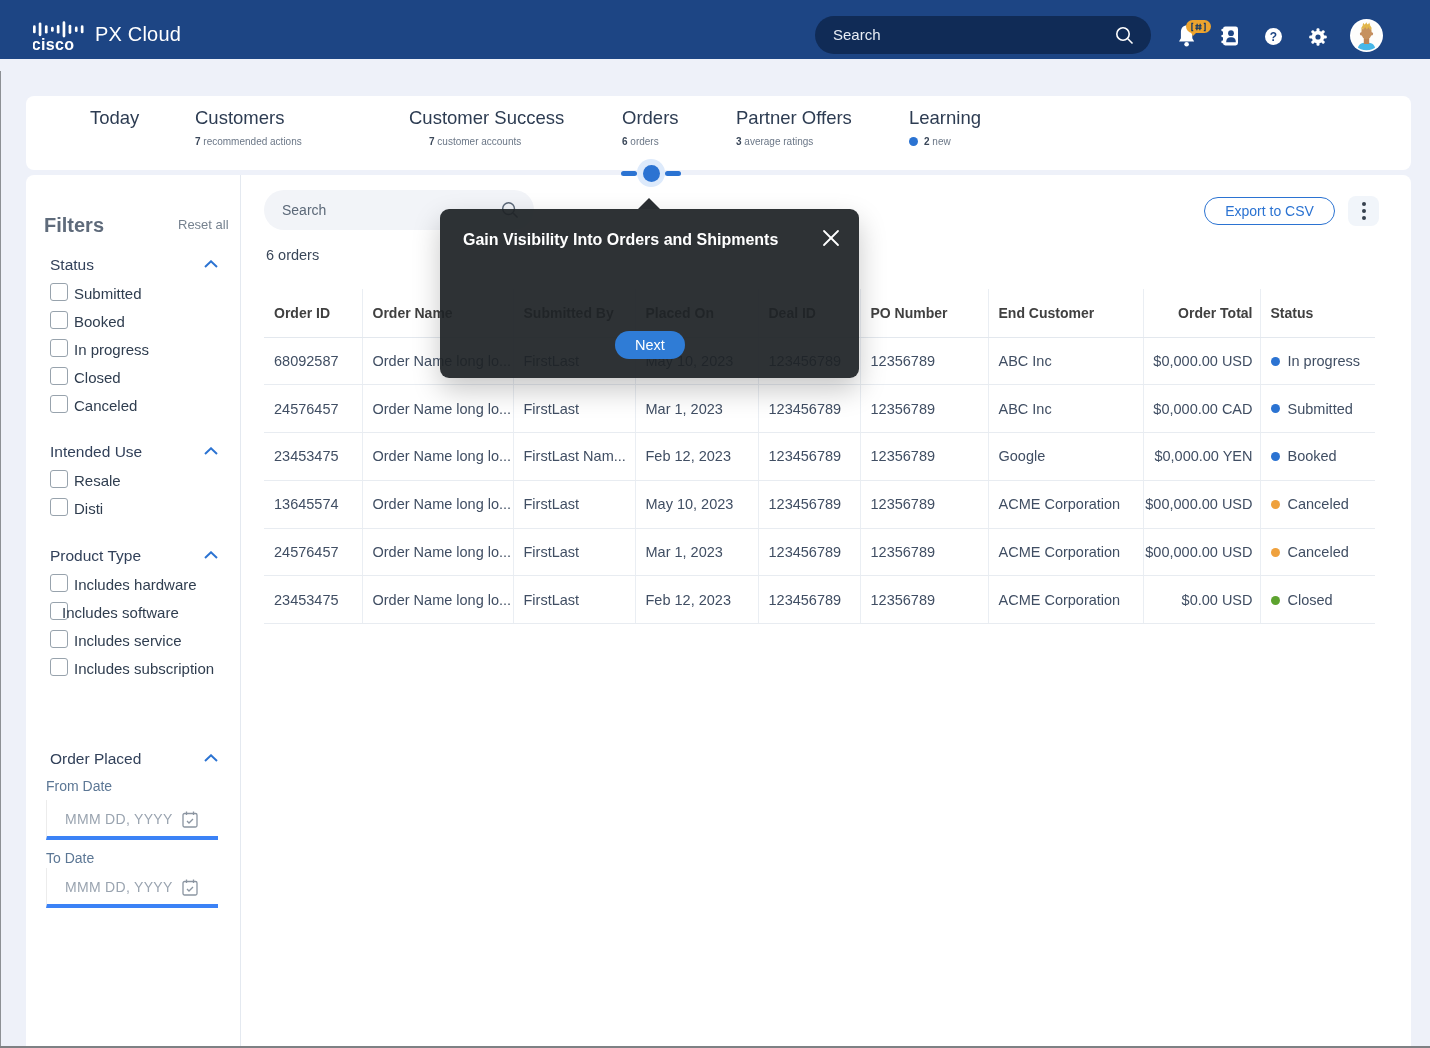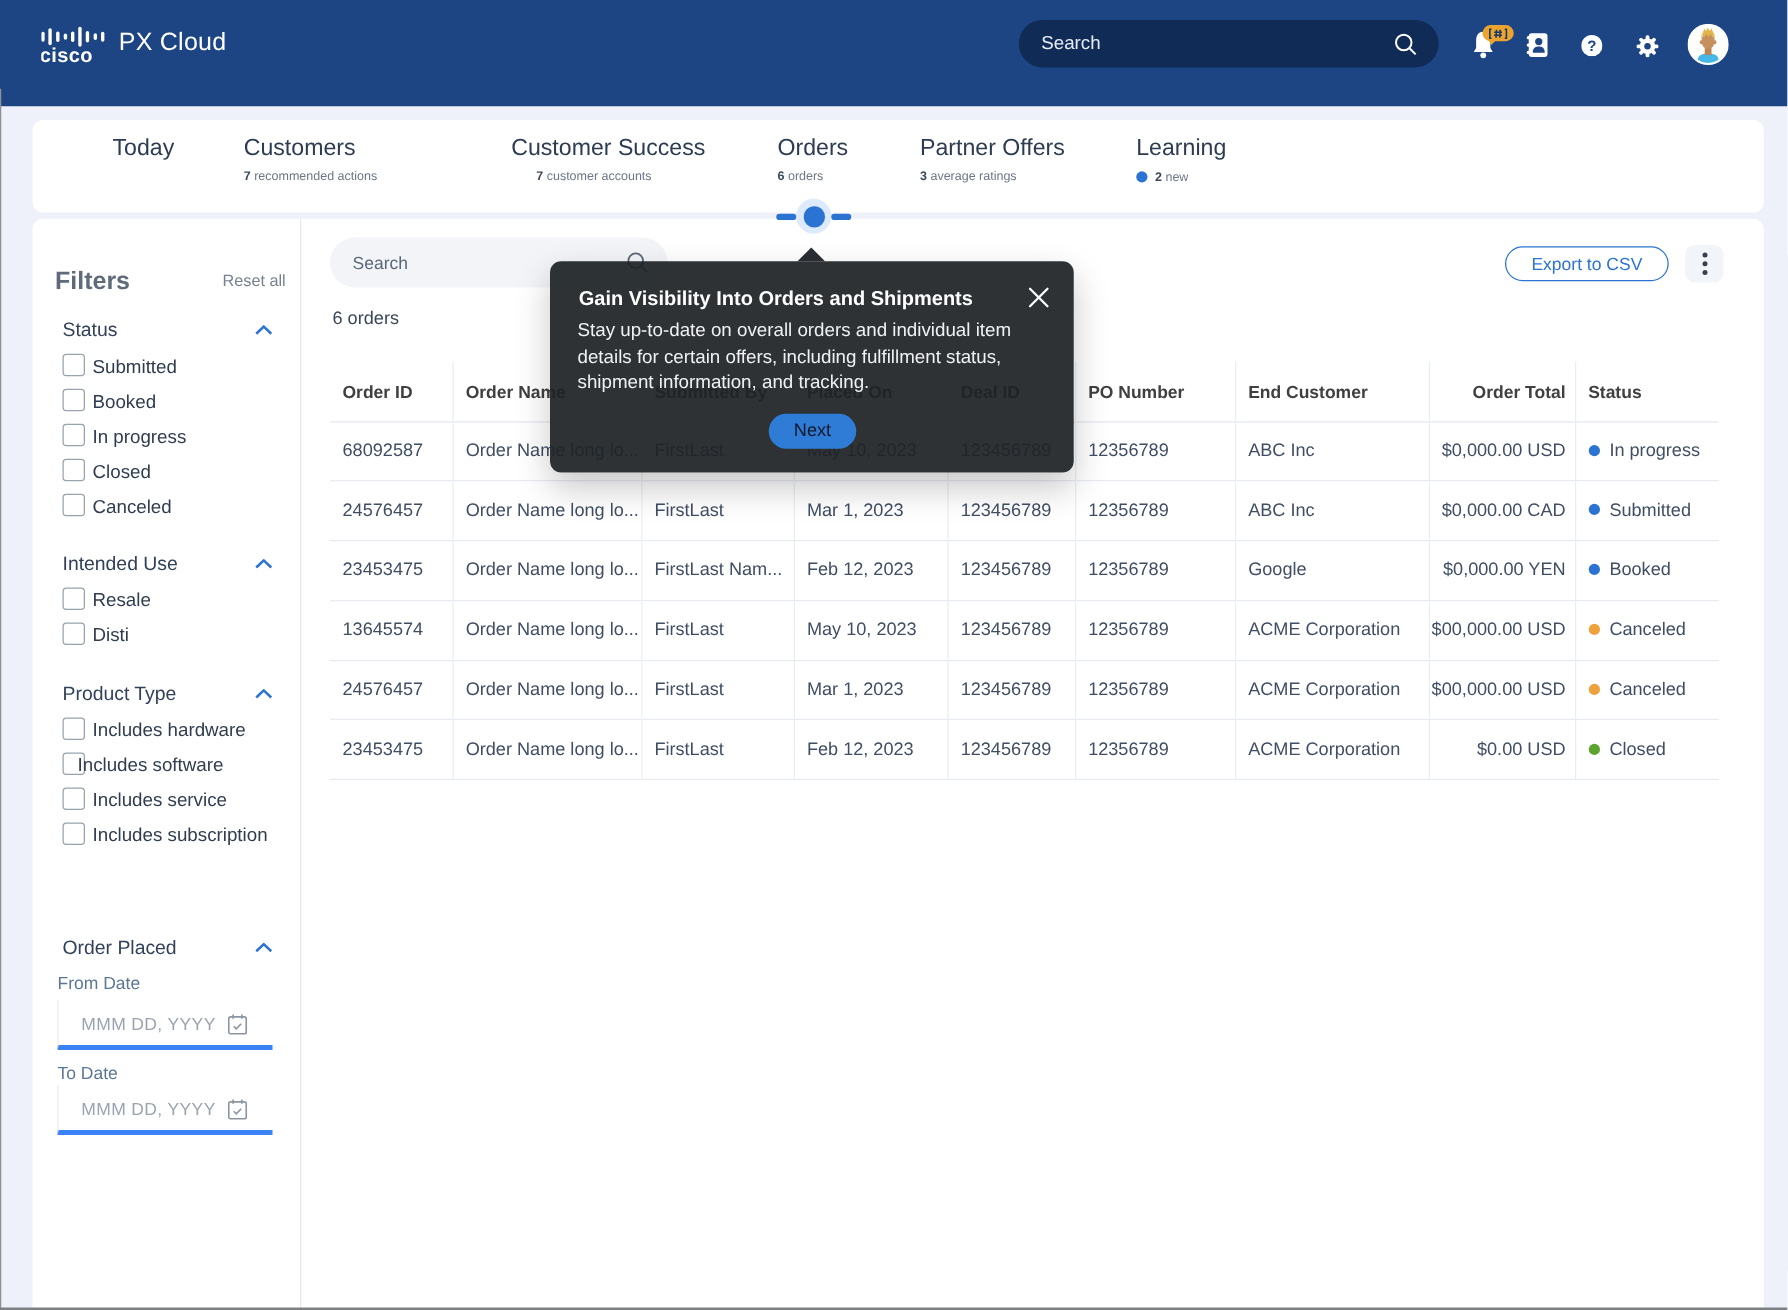--- a/index.html
+++ b/index.html
@@ -1,20 +1,20 @@
 <!DOCTYPE html>
 <html><head>
 <meta charset="utf-8">
 <style>
   * { margin:0; padding:0; box-sizing:border-box; }
   html,body { width:1430px; height:1048px; overflow:hidden; }
   body { font-family:"Liberation Sans", sans-serif; background:#eef1f9; position:relative; }
 
   
-  #header { position:absolute; left:0; top:0; width:1430px; height:85px; background:#1d4584; }
+  #header { position:absolute; left:0; top:0; width:1430px; height:59px; background:#1d4584; }
   #logo { position:absolute; left:32.5px; top:14px; }
   #pxcloud { position:absolute; left:95px; top:23px; color:#fff; font-size:20px; letter-spacing:0.2px; }
   #hsearch { position:absolute; left:815px; top:16px; width:336px; height:38px; border-radius:19px; background:#102b56; color:#e8edf5; font-size:15px; line-height:38px; padding-left:18px; }
   #hsearch svg { position:absolute; right:17px; top:10px; }
 
   .hicon { position:absolute; top:0; }
 
   
   #navcard { position:absolute; left:26px; top:96px; width:1385px; height:74px; background:#fff; border-radius:8px; }
   .tab-title { position:absolute; top:107px; font-size:18.5px; color:#2d3c52; white-space:nowrap; }
@@ -59,21 +59,21 @@
   #ordertable th.r, #ordertable td.r { text-align:right; padding:0 7px 0 0; }
   .sdot { display:inline-block; width:9px; height:9px; border-radius:50%; margin-right:8px; vertical-align:middle; position:relative; top:-1px; }
   .blue { background:#2b73d2; } .orange { background:#efa13d; } .green { background:#5da32f; }
 
   
   #tooltip { z-index:10; position:absolute; left:440px; top:209px; width:419px; height:169px; border-radius:9px; background:rgba(30,34,38,0.93); box-shadow:0 12px 28px rgba(0,0,0,0.22); color:#fff; }
   #tooltip .arrow { position:absolute; left:198px; top:-11px; width:0; height:0; border-left:11px solid transparent; border-right:11px solid transparent; border-bottom:11px solid rgba(30,34,38,0.95); }
   #tooltip h3 { position:absolute; left:23px; top:22px; font-size:16px; font-weight:bold; }
   #tooltip .body { position:absolute; left:22px; top:46px; width:350px; font-size:15px; line-height:20.5px; color:#f0f1f3; }
   #tooltip .close { position:absolute; right:19px; top:20px; }
-  #nextbtn { position:absolute; left:175px; top:122px; width:70px; height:28px; border-radius:14px; background:#2f7cd6; color:#0f172a; font-size:14.5px; text-align:center; line-height:28px; }
+  #nextbtn { position:absolute; left:175px; top:122px; width:70px; height:28px; border-radius:14px; background:#2f7cd6; color:#ffffff; font-size:14.5px; text-align:center; line-height:28px; }
 
   
   #bleft { position:absolute; left:0; top:71px; width:1px; height:977px; background:#8d9095; }
   #bbottom { position:absolute; left:0; top:1046px; width:1430px; height:2px; background:#7e8184; }
 </style>
 </head>
 <body>
 
 <div id="header">
   <svg id="logo" width="54" height="40" viewBox="0 0 54 40">
@@ -354,21 +354,20 @@
         <td>ACME Corporation</td>
         <td class="r">$0.00 USD</td>
         <td><span class="sdot green"></span>Closed</td>
       </tr>
 </tbody>
   </table>
 
 <div id="tooltip">
   <div class="arrow"></div>
   <h3>Gain Visibility Into Orders and Shipments</h3>
-  <div class="body">Stay up-to-date on overall orders and individual item details for certain offers, including fulfillment status, shipment information, and tracking.</div>
   <svg class="close" width="18" height="18" viewBox="0 0 18 18" stroke="#fff" stroke-width="1.8" stroke-linecap="round">
       <line x1="2" y1="2" x2="16" y2="16"></line>
       <line x1="16" y1="2" x2="2" y2="16"></line>
     </svg>
   <div id="nextbtn">Next</div>
 </div>
 
 <div id="bleft"></div>
 <div id="bbottom"></div>
 

